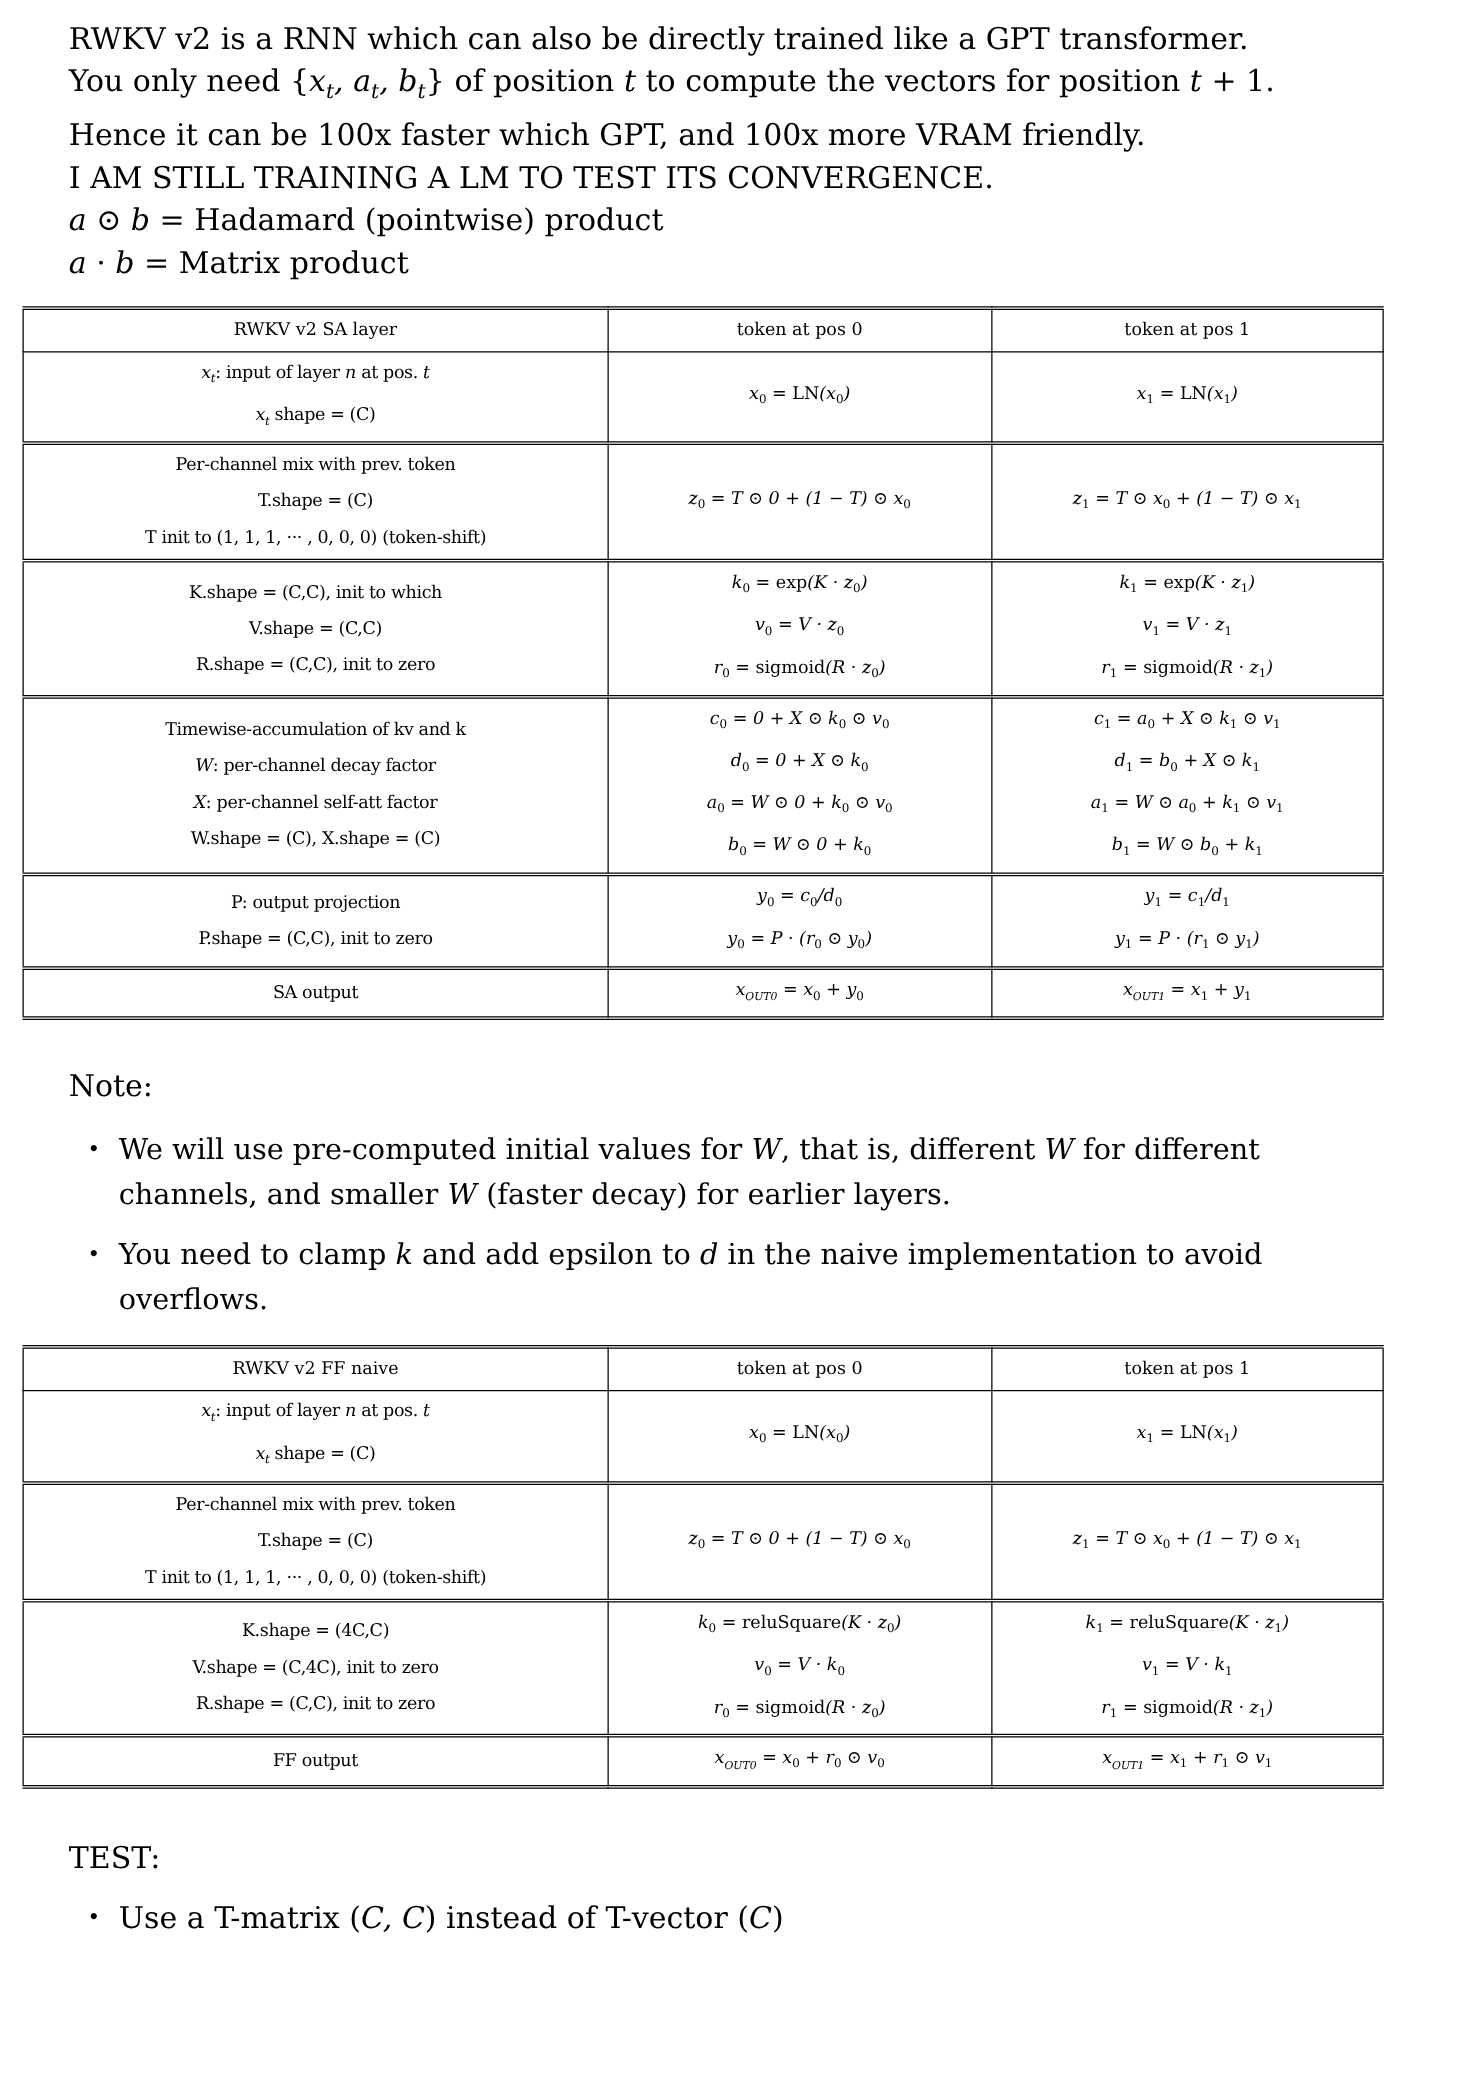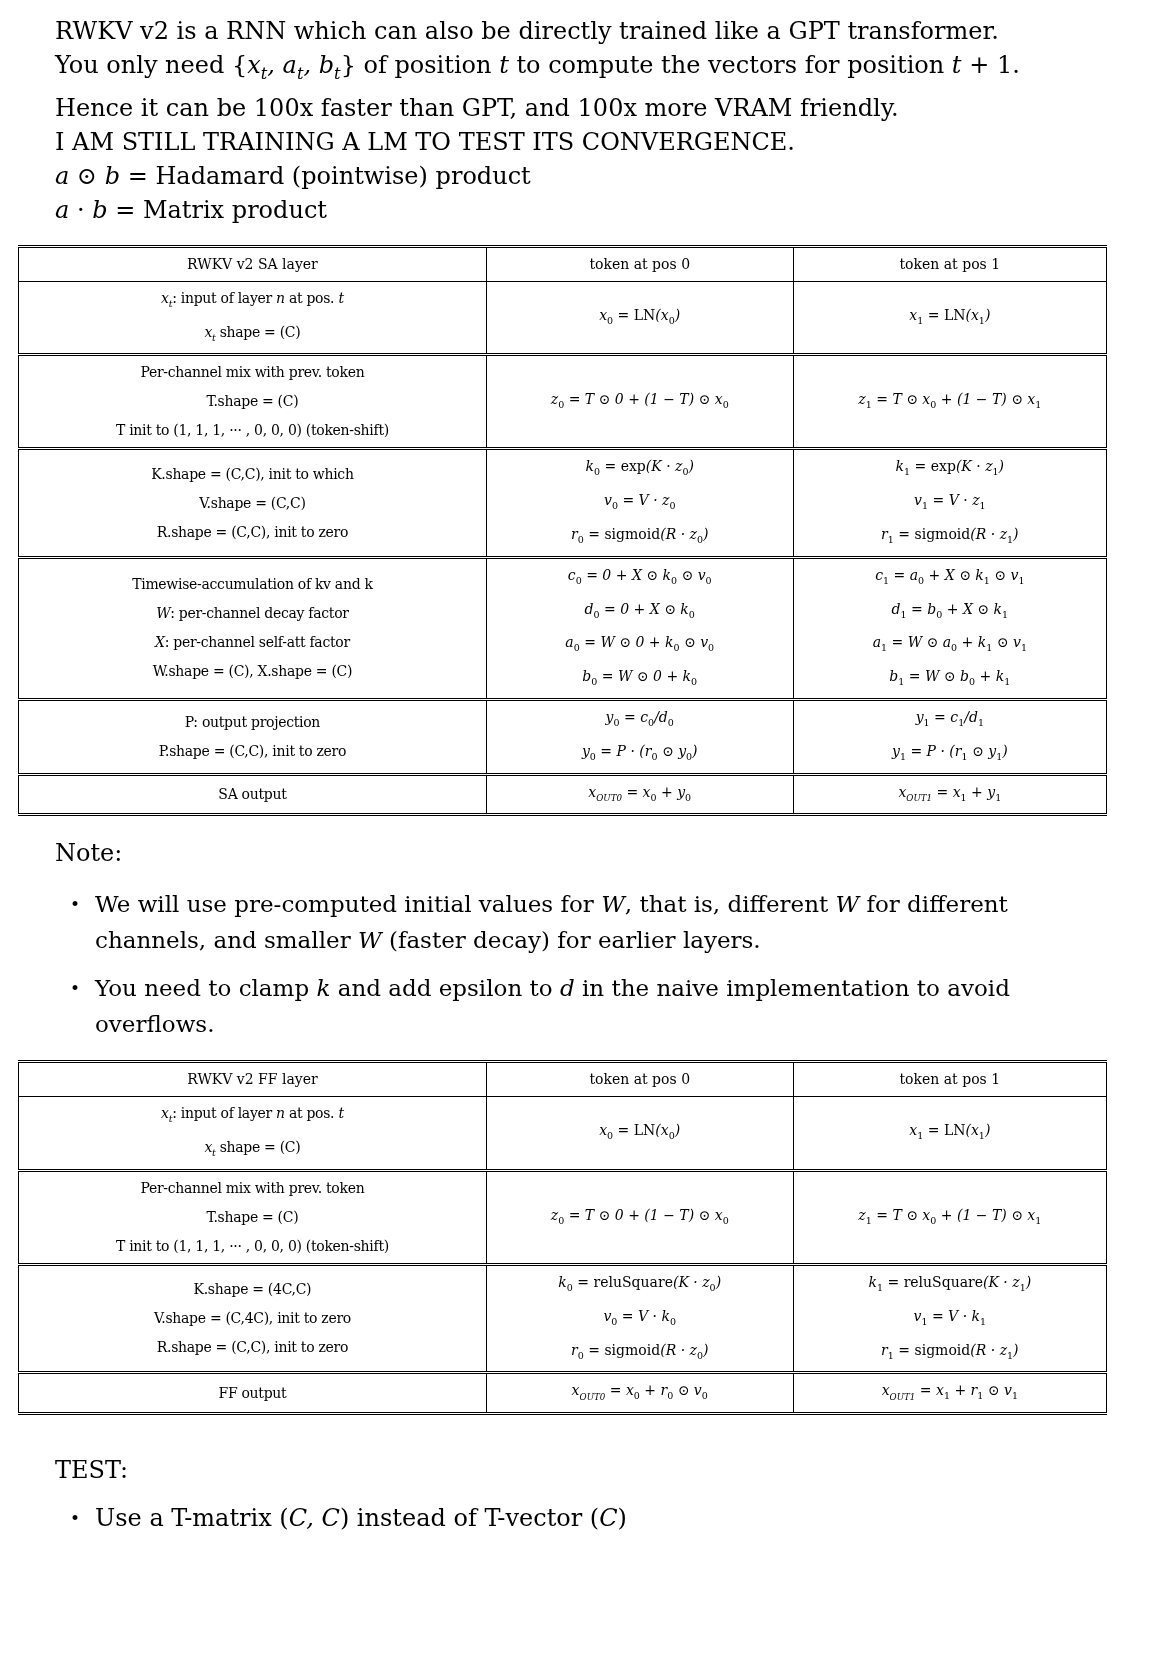--- a/index.html
+++ b/index.html
@@ -37,40 +37,40 @@
   table.layer-table tbody tr{border-top:3px double #000;}
   table.layer-table tbody tr:first-child{border-top:1px solid #000;}
   table.layer-table{border-bottom:3px double #000;}
   td.math{font-style:italic;}
   td.math sub{font-style:normal;}
   .rm{font-style:normal;}
   td.lbl .cline{letter-spacing:-0.3px;}
   .cline{white-space:nowrap;}
   
   .sec-heading{line-height:34px;}
-  .note .sec-heading{margin-top:20px;}
+  .note .sec-heading{margin-top:36px;}
   .todo .sec-heading{margin-top:38px;}
   .bullet-row{display:flex;align-items:flex-start;}
   .note .bullet-row{margin-top:16px;line-height:36px;font-size:23px;}
   .note .bullet-row + .bullet-row{margin-top:12px;}
   .todo .bullet-row{margin-top:14px;line-height:34px;}
   .dot{flex:0 0 40px;text-align:center;font-size:17px;}
   .btext{flex:1 1 auto;}
   .ff-table{margin-top:20px;}
 </style>
 </head>
 <body>
 
 <div class="page">
 
 
   <div class="intro">
       <div class="intro-line">RWKV v2 is a RNN which can also be directly trained like a GPT transformer.</div>
       <div class="intro-line">You only need {<i>x<sub>t</sub>, a<sub>t</sub>, b<sub>t</sub></i>} of position <i>t</i> to compute the vectors for position <i>t</i> + 1.</div>
-      <div class="intro-line">Hence it can be 100x faster than GPT, and 100x more VRAM friendly.</div>
+      <div class="intro-line">Hence it can be 100x faster which GPT, and 100x more VRAM friendly.</div>
       <div class="intro-line">I AM STILL TRAINING A LM TO TEST ITS CONVERGENCE.</div>
       <div class="intro-line"><i>a</i> ⊙ <i>b</i> = Hadamard (pointwise) product</div>
       <div class="intro-line"><i>a</i> · <i>b</i> = Matrix product</div>
     </div>
 
   <table class="layer-table sa-table">
     <colgroup>
       <col style="width:43%">
       <col style="width:28.2%">
       <col style="width:28.8%">
@@ -194,21 +194,21 @@
   </div>
 
   <table class="layer-table ff-table">
     <colgroup>
       <col style="width:43%">
       <col style="width:28.2%">
       <col style="width:28.8%">
     </colgroup>
     <thead>
       <tr>
-        <th>RWKV v2 FF layer</th>
+        <th>RWKV v2 FF naive</th>
         <th>token at pos 0</th>
         <th>token at pos 1</th>
       </tr>
     </thead>
     <tbody>
         <tr>
           <td class="lbl">
             <div class="cline"><i>x<sub>t</sub></i>: input of layer <i>n</i> at pos. <i>t</i></div>
             <div class="cline"><i>x<sub>t</sub></i> shape = (C)</div>
           </td>

